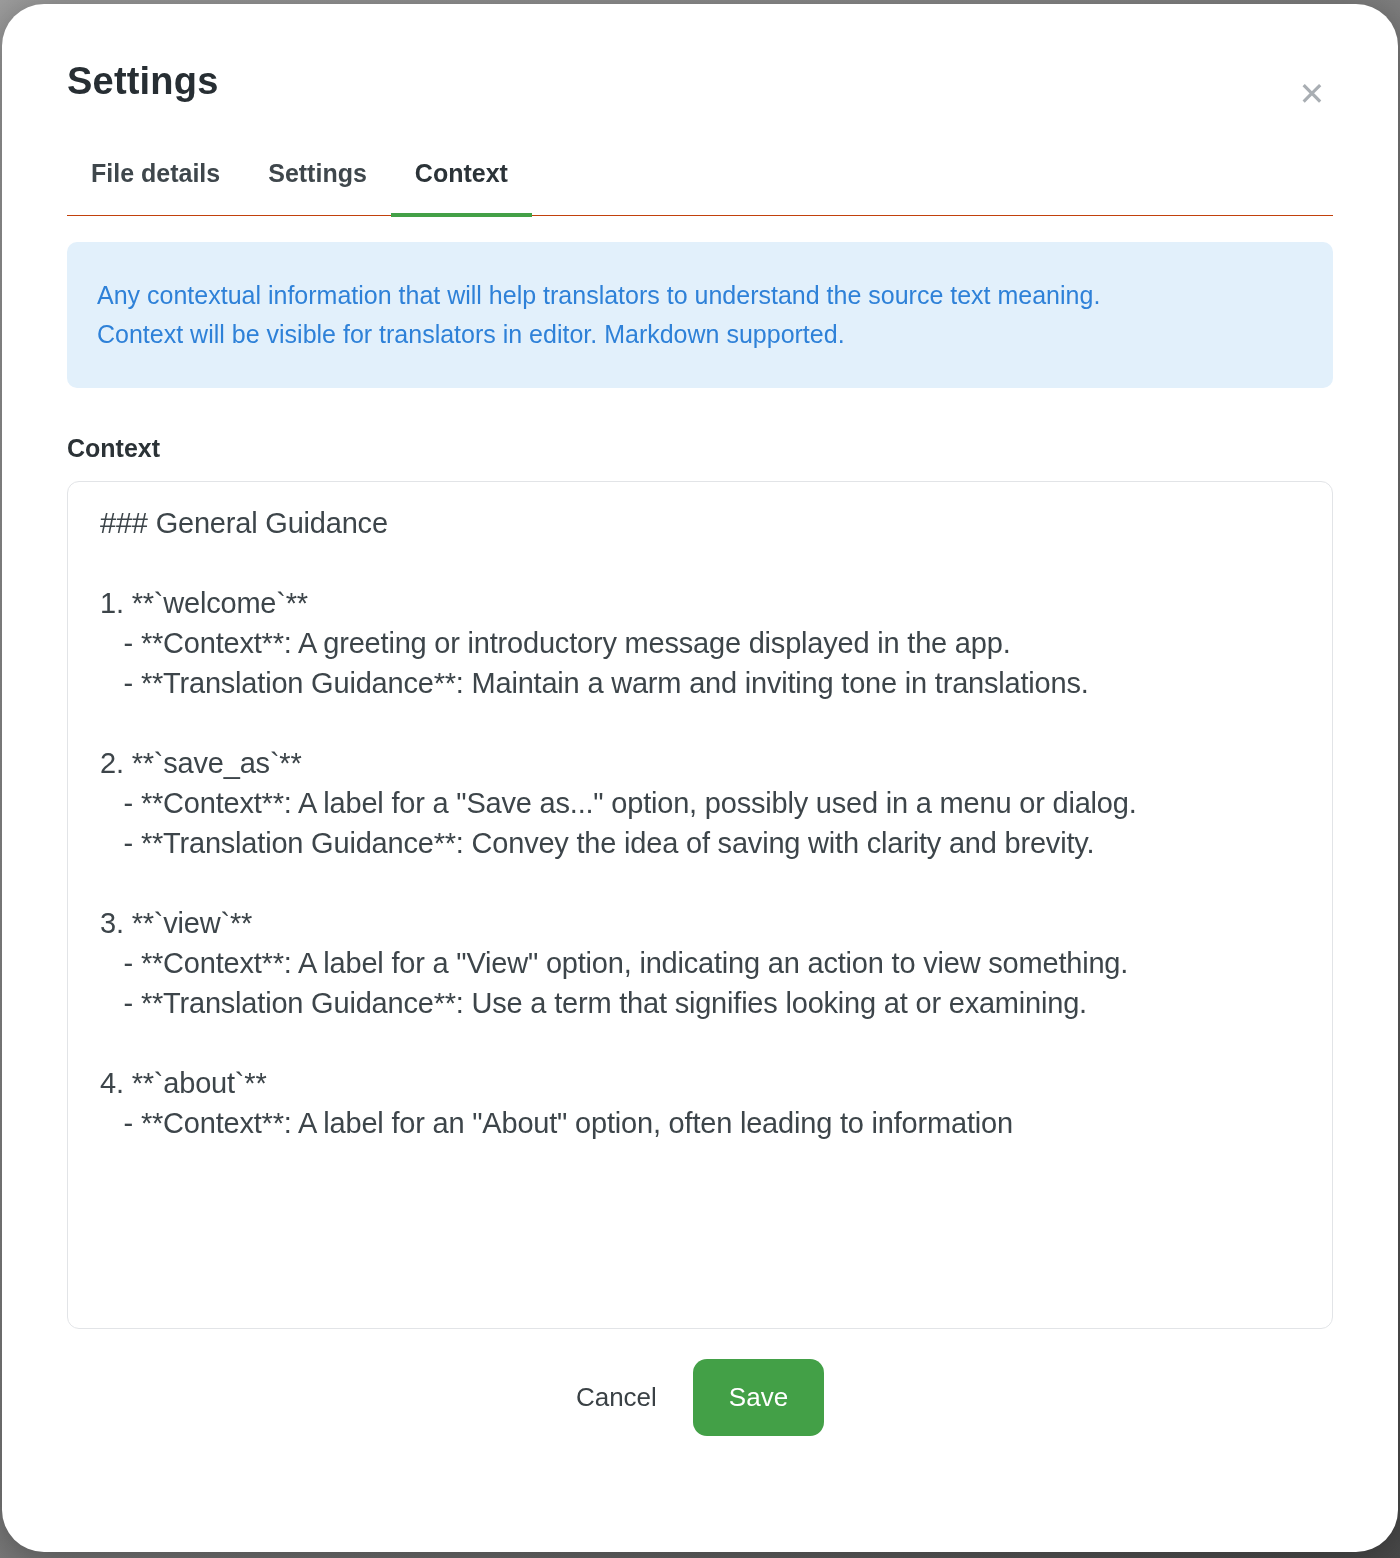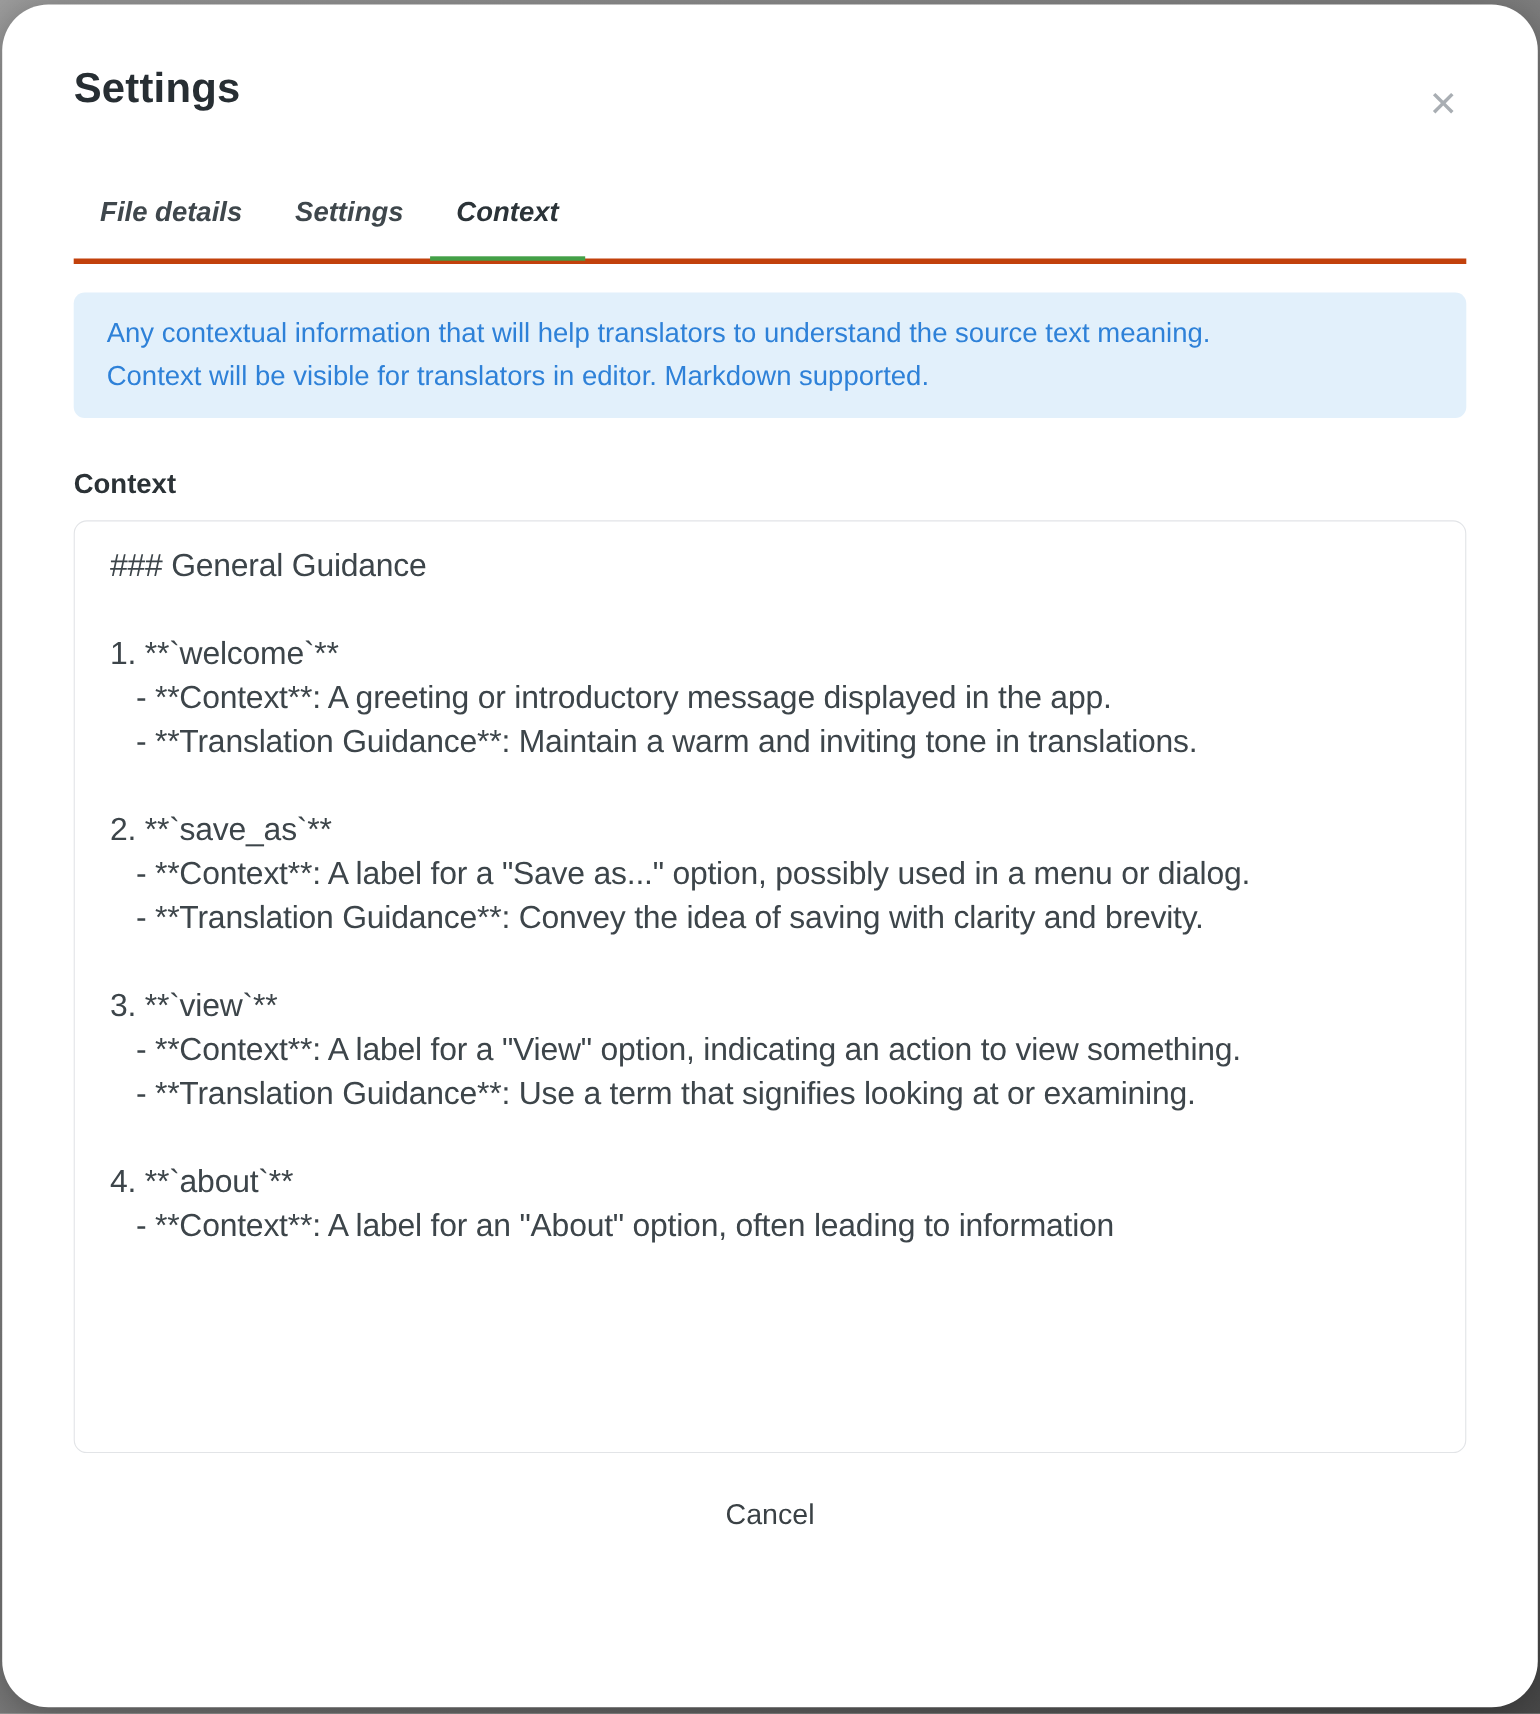--- a/index.html
+++ b/index.html
@@ -30,24 +30,23 @@
     top: 70px; right: 66px;
     width: 40px; height: 40px;
     display: flex; align-items: center; justify-content: center;
     font-size: 32px;
     color: #a9aeb3;
     cursor: pointer;
     user-select: none;
     line-height: 1;
   }
   .tabs {
-    margin-top: 76px;
+    margin-top: 56px;
     display: flex;
-    border-bottom: 5px solid #c2410c;
-    font-style: italic;
+    border-bottom: 1px solid #c2410c;
   }
   .tab {
     padding: 0 24px 27px 24px;
     font-size: 25px;
     font-weight: 600;
     color: #3f474c;
     position: relative;
     cursor: pointer;
     white-space: nowrap;
   }
@@ -56,21 +55,21 @@
     content: "";
     position: absolute;
     left: 0; right: 0; bottom: -2px;
     height: 4px;
     background: #43a047;
   }
   .banner {
     margin-top: 26px;
     background: #e2f0fb;
     border-radius: 10px;
-    padding: 18px 30px;
+    padding: 34px 30px;
     font-size: 25px;
     line-height: 39px;
     color: #2e81d8;
     white-space: pre-line;
   }
   .field-label {
     margin-top: 46px;
     font-size: 25px;
     font-weight: 600;
     color: #2b3236;
@@ -155,15 +154,16 @@
 
 3. **`view`**
    - **Context**: A label for a "View" option, indicating an action to view something.
    - **Translation Guidance**: Use a term that signifies looking at or examining.
 
 4. **`about`**
    - **Context**: A label for an "About" option, often leading to information</textarea>
 
   <div class="footer">
     <div class="cancel-btn">Cancel</div>
+    <button class="save-btn">Save</button>
   </div>
 
 </div>
 
 </body></html>

